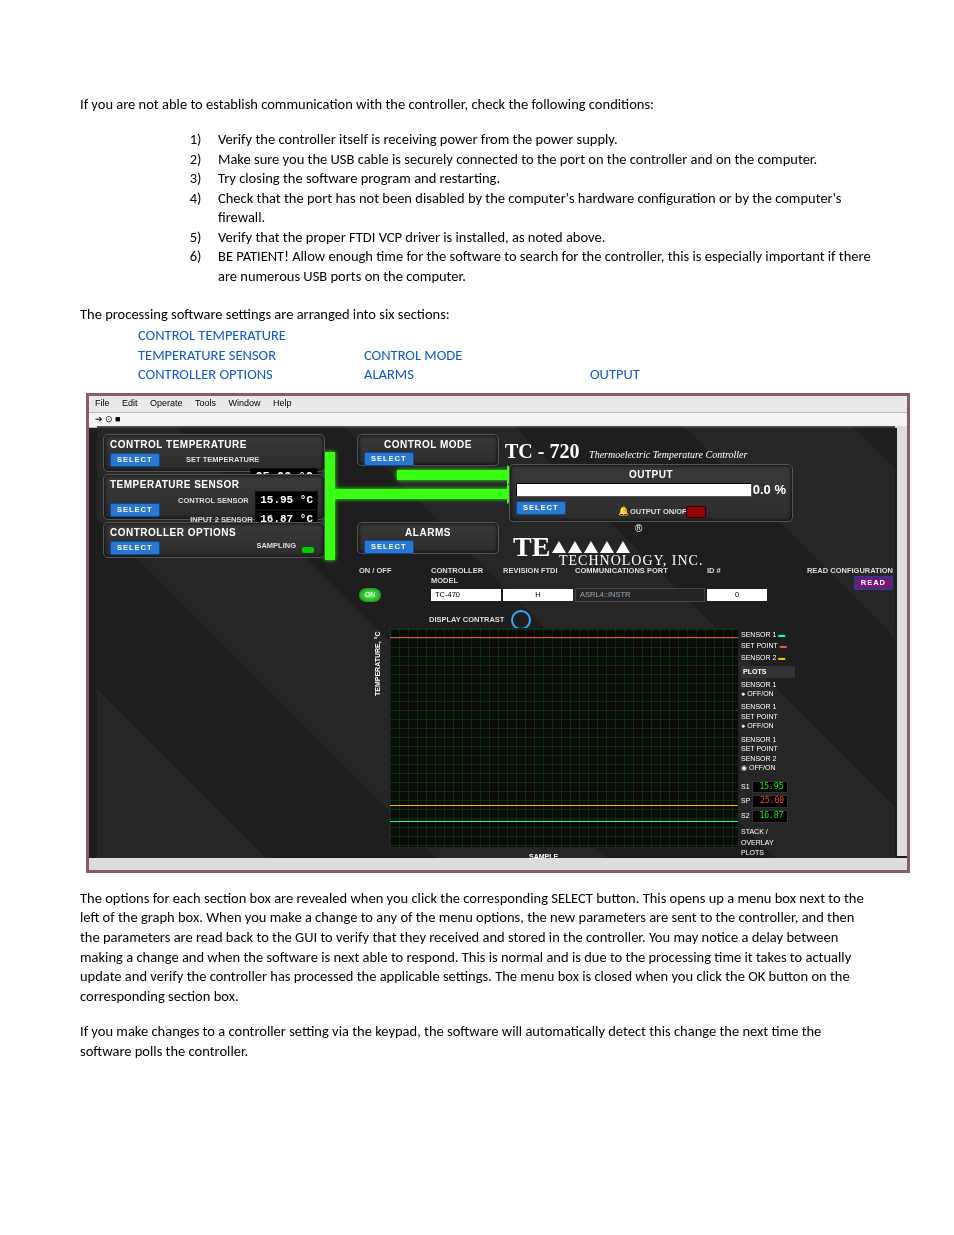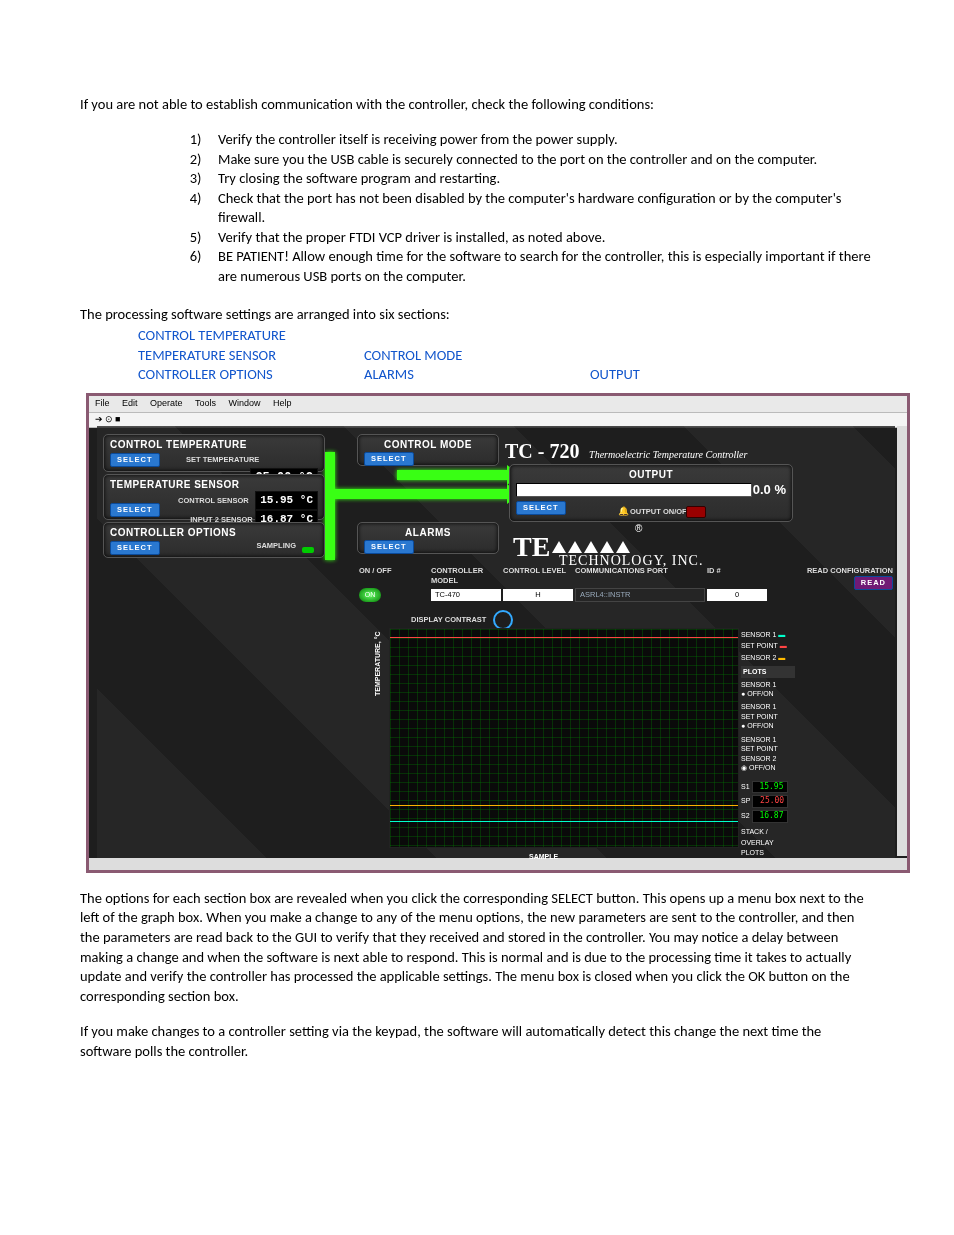--- a/index.html
+++ b/index.html
@@ -258,37 +258,37 @@
       <div class="triup"></div>
       <div class="triup"></div>
     <span style="position:absolute;right:-12px;top:-6px;font-size:10px;">®</span>
   </div>
   <div style="position:absolute;left:470px;top:156px;font-family:Georgia,serif;font-size:14px;letter-spacing:1px;">TECHNOLOGY, INC.</div>
 
   <div style="position:absolute;left:270px;top:170px;right:14px;font-size:7.5px;">
     <div style="display:grid;grid-template-columns:70px 70px 70px 130px 60px;gap:2px;">
       <span class="lbl">ON / OFF</span>
       <span class="lbl">CONTROLLER MODEL</span>
-      <span class="lbl">CONTROL LEVEL</span>
+      <span class="lbl">REVISION FTDI</span>
       <span class="lbl">COMMUNICATIONS PORT</span>
       <span class="lbl">ID #</span>
     </div>
     <div style="display:grid;grid-template-columns:70px 70px 70px 130px 60px;gap:2px;margin-top:2px;align-items:center;">
       <span style="width:22px;height:14px;background:radial-gradient(#6f6,#070);border-radius:7px;text-align:center;font-size:7px;line-height:14px;">ON</span>
       <span style="background:#fff;color:#000;padding:1px 4px;">TC-470</span>
       <span style="background:#fff;color:#000;padding:1px 4px;text-align:center;">H</span>
       <span style="background:#252525;color:#9ab;padding:1px 4px;border:1px solid #444;">ASRL4::INSTR</span>
       <span style="background:#fff;color:#000;padding:1px 4px;text-align:center;">0</span>
     </div>
     <div style="position:absolute;right:0;top:0;text-align:right;">
       <span class="lbl">READ CONFIGURATION</span><br>
       <span class="selbtn" style="background:#701a75;">READ</span>
     </div>
     <div style="margin-top:8px;">
-      <span class="lbl" style="margin-left:52px;">DISPLAY CONTRAST</span>
+      <span class="lbl" style="margin-left:70px;">DISPLAY CONTRAST</span>
       <span style="display:inline-block;width:16px;height:16px;border:2px solid #3af;border-radius:50%;vertical-align:middle;margin-left:4px;"></span>
     </div>
   </div>
 
   <div class="graph" style="left:300px;top:232px;width:348px;height:218px;">
     <div class="grid"></div>
     <div class="trace3" style="top:8px;"></div>
     <div class="trace1" style="top:176px;"></div>
     <div class="trace2" style="top:192px;"></div>
   </div>

